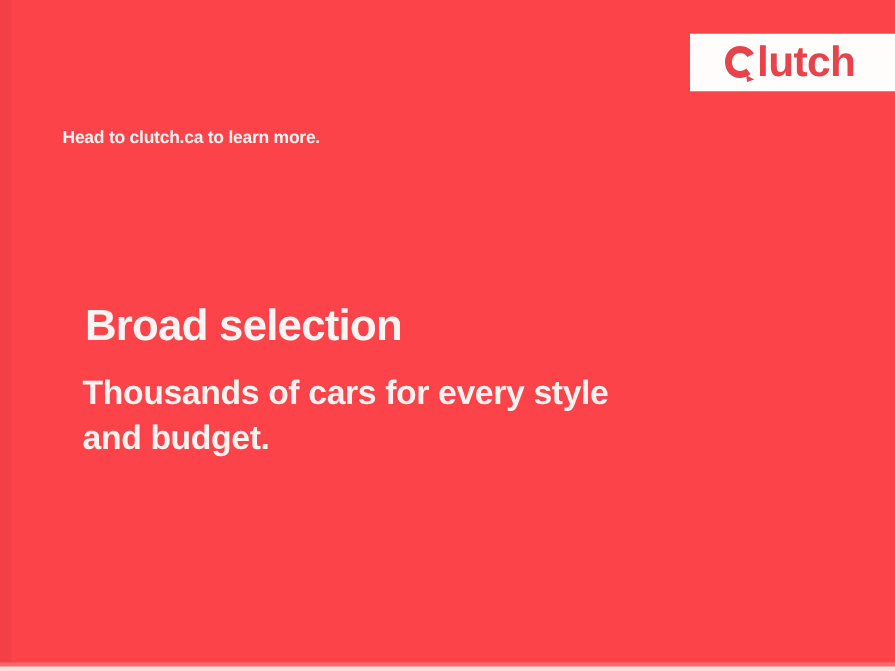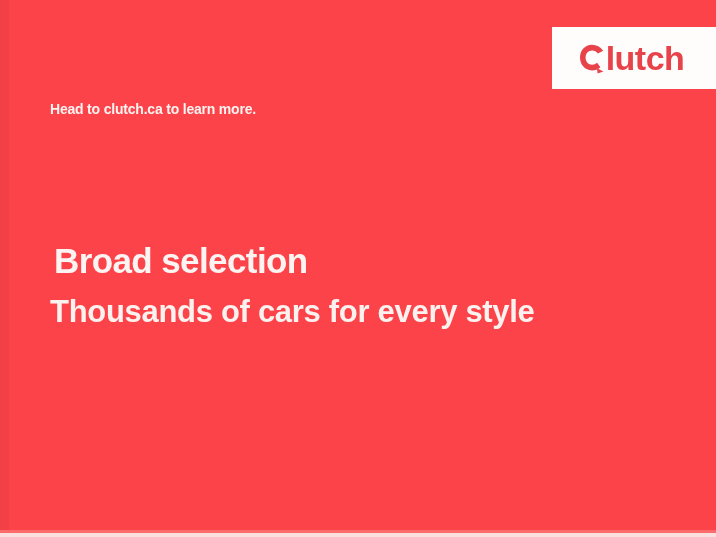--- a/index.html
+++ b/index.html
@@ -48,21 +48,21 @@
     height: 3px;
     background: #fc6b6b;
   }
 
   
   .logo-plate {
     position: absolute;
     left: 552px;
     top: 27px;
     right: 0;
-    height: 62px;
+    height: 46px;
     background: #fffdfc;
     display: flex;
     align-items: center;
     justify-content: center;
   }
 
   .logo-wordmark {
     display: flex;
     align-items: center;
     font-size: 34px;
@@ -110,30 +110,30 @@
     top: 240px;
     width: 600px;
   }
 
   .headline {
     font-size: 35px;
     font-weight: 700;
     letter-spacing: -0.6px;
     color: #fcf4f2;
     line-height: 1.18;
-    margin: 0 0 10px 4px;
+    margin: 0 0 10px 18px;
   }
 
   .subhead {
-    font-size: 31px;
+    font-size: 27px;
     font-weight: 700;
     letter-spacing: -0.3px;
     color: #fbf1ef;
     line-height: 1.33;
-    margin: 0;
+    margin: 16px;
     max-width: 530px;
   }
 
   .subhead-line {
     display: block;
     white-space: nowrap;
   }
 </style>
 </head>
 <body>
@@ -155,18 +155,19 @@
       <span class="logo-rest">lutch</span>
     </div>
   </div>
 
   <div class="tagline">Head to clutch.ca to learn more.</div>
 
   <div class="headline-group">
     <h1 class="headline">Broad selection</h1>
     <p class="subhead">
       <span class="subhead-line">Thousands of cars for every style</span>
+      <span class="subhead-line">and budget.</span>
     </p>
   </div>
 
   <div class="edge-strip-bottom"></div>
 
 </div>
 
 </body></html>

